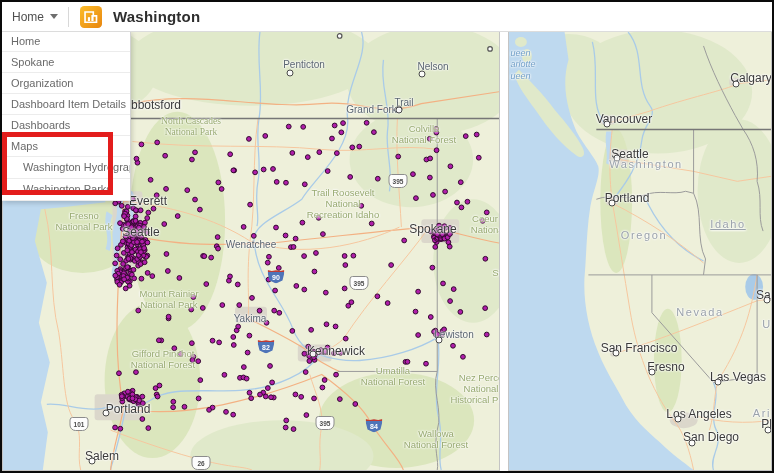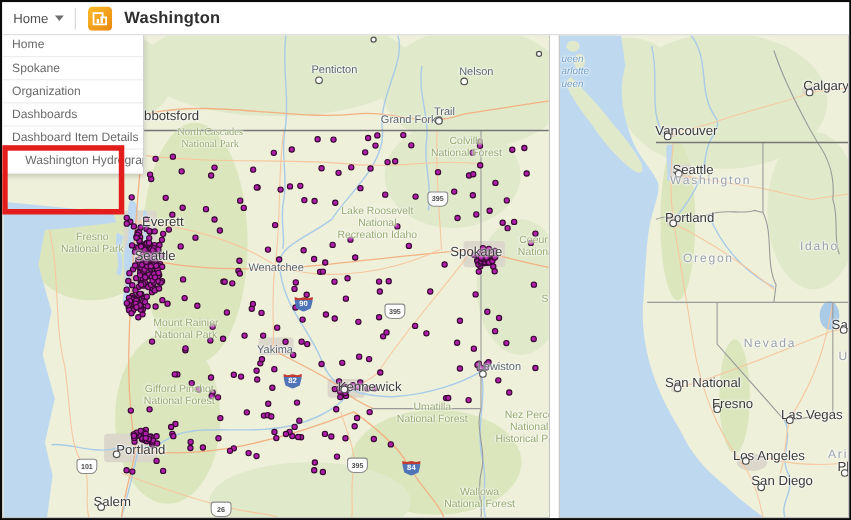--- a/index.html
+++ b/index.html
@@ -669,21 +669,21 @@
         </div>
         <div class="lb k-park" style="left: 188px; top: 95px; font-family: Liberation Serif, serif;">
           <div>North Cascades</div>
           <div>National Park</div>
         </div>
         <div class="lb k-park" style="left: 421px; top: 103px; text-align: center;">
           <div>Colville</div>
           <div>National Forest</div>
         </div>
         <div class="lb k-park" style="left: 340px; top: 172px;">
-          <div>Lake Roosevelt</div>
+          <div>Trail Roosevelt</div>
           <div>National</div>
           <div>Recreation Idaho</div>
         </div>
         <div class="lb k-cityb" style="left: 145px; top: 169px;">
           <div>Everett</div>
         </div>
         <div class="lb k-cityb" style="left: 138px; top: 200px;">
           <div>Seattle</div>
         </div>
         <div class="lb k-cityb" style="left: 430px; top: 197px;">
@@ -724,21 +724,21 @@
         <div class="marker" style="left: 436px; top: 308px;"></div>
         <div class="lb k-park" style="left: 390px; top: 345px;">
           <div>Umatilla</div>
           <div>National Forest</div>
         </div>
         <div class="lb k-park" style="left: 478px; top: 357px;">
           <div>Nez Perce</div>
           <div>National</div>
           <div>Historical Park</div>
         </div>
-        <div class="lb k-park" style="left: 433px; top: 422px;">
+        <div class="lb k-park" style="left: 433px; top: 408px;">
           <div>Wallowa</div>
           <div>National Forest</div>
         </div>
         <div class="lb k-cityb" style="left: 125px; top: 377px;">
           <div>Portland</div>
         </div>
         <div class="marker" style="left: 103px; top: 381px;"></div>
         <div class="lb k-cityb" style="left: 99px; top: 424px;">
           <div>Salem</div>
         </div>
@@ -815,35 +815,35 @@
         <div class="lb k-state" style="left: 137px; top: 132px;">
           <div>Washington</div>
         </div>
         <div class="lb k-cityb" style="left: 118px; top: 166px;">
           <div>Portland</div>
         </div>
         <div class="marker" style="left: 103px; top: 171px;"></div>
         <div class="lb k-state" style="left: 135px; top: 203px;">
           <div>Oregon</div>
         </div>
-        <div class="lb k-state" style="left: 236px; top: 192px;">
+        <div class="lb k-state" style="left: 219px; top: 192px; text-decoration: underline;">
           <div>Idaho</div>
         </div>
         <div class="lb k-state" style="left: 191px; top: 280px;">
           <div>Nevada</div>
         </div>
         <div class="lb k-state" style="left: 268px; top: 292px;">
           <div>Utah</div>
         </div>
         <div class="lb k-cityb" style="left: 284px; top: 263px;">
           <div>Salt Lake City</div>
         </div>
         <div class="marker" style="left: 258px; top: 268px;"></div>
         <div class="lb k-cityb" style="left: 130px; top: 316px;">
-          <div>San National</div>
+          <div>San Francisco</div>
         </div>
         <div class="marker" style="left: 107px; top: 321px;"></div>
         <div class="lb k-cityb" style="left: 157px; top: 335px;">
           <div>Fresno</div>
         </div>
         <div class="marker" style="left: 143px; top: 340px;"></div>
         <div class="lb k-cityb" style="left: 229px; top: 345px;">
           <div>Las Vegas</div>
         </div>
         <div class="marker" style="left: 209px; top: 350px;"></div>
@@ -862,20 +862,22 @@
           <div>Phoenix</div>
         </div>
         <div class="marker" style="left: 259px; top: 398px;"></div>
       </div>
   </div>
 
   <nav class="menu" id="menu">
       <div class="mi">Home</div>
       <div class="mi">Spokane</div>
       <div class="mi">Organization</div>
+      <div class="mi">Dashboard Item Details</div>
       <div class="mi">Dashboards</div>
-      <div class="mi">Dashboard Item Details</div>
+      <div class="ms">Maps</div>
       <div class="mi sub">Washington Hydrography</div>
+      <div class="mi sub">Washington Parks</div>
     </nav>
 
   <div class="red-box"></div>
 
 </div>
 
 </body></html>

